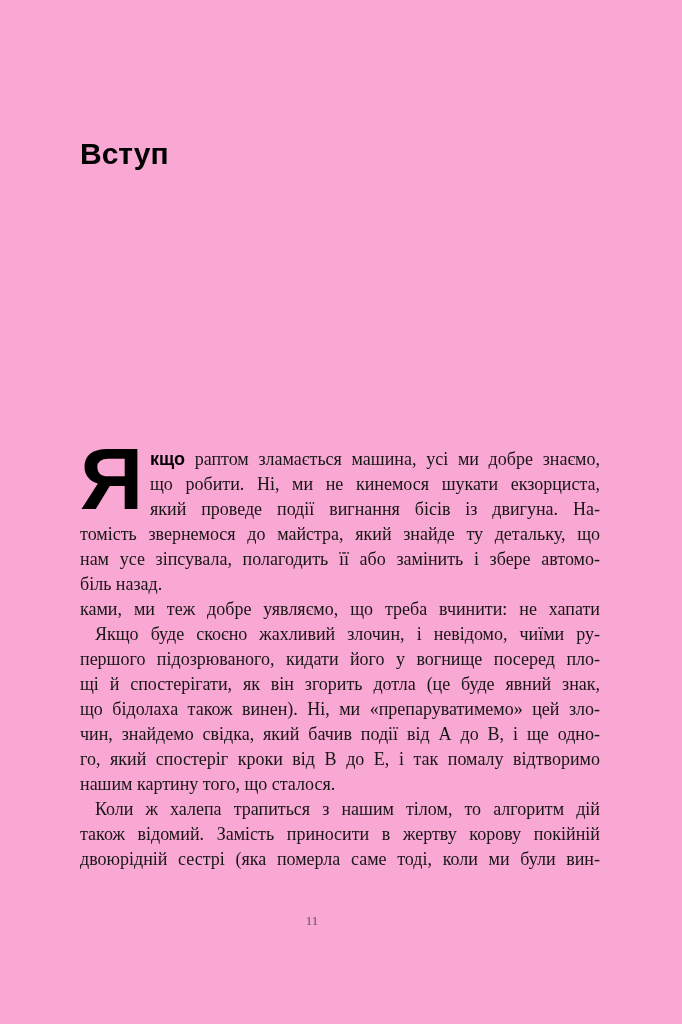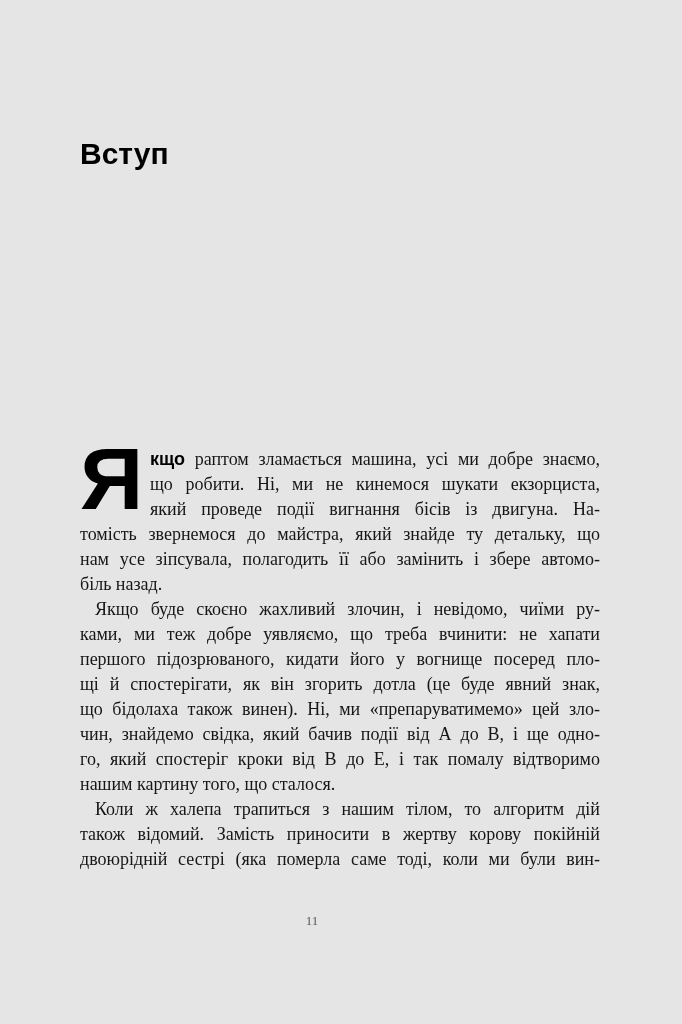--- a/index.html
+++ b/index.html
@@ -4,21 +4,21 @@
 <style>
   html, body {
     margin: 0;
     padding: 0;
     background: #ffffff;
   }
   .page {
     position: relative;
     width: 682px;
     height: 1024px;
-    background: #e5e5e5;
+    background: #f9a8d4;
     overflow: hidden;
     font-family: "Liberation Serif", "DejaVu Serif", serif;
   }
   .chapter-title {
     position: absolute;
     left: 80px;
     top: 139px;
     margin: 0;
     font-family: "Liberation Sans", "DejaVu Sans", sans-serif;
     font-size: 30px;
@@ -88,22 +88,22 @@
   <div class="text-block">
     <div class="dropcap">Я</div>
 
     <p class="line cap"><span class="lead-word">кщо</span><span> раптом зламається машина, усі ми добре знаємо,</span></p>
     <p class="line cap">що робити. Ні, ми не кинемося шукати екзорциста,</p>
     <p class="line cap">який проведе події вигнання бісів із двигуна. На-</p>
     <p class="line">томість звернемося до майстра, який знайде ту детальку, що</p>
     <p class="line">нам усе зіпсувала, полагодить її або замінить і збере автомо-</p>
     <p class="line para-end">біль назад.</p>
 
+    <p class="line">ками, ми теж добре уявляємо, що треба вчинити: не хапати</p>
     <p class="line indent">Якщо буде скоєно жахливий злочин, і невідомо, чиїми ру-</p>
-    <p class="line">ками, ми теж добре уявляємо, що треба вчинити: не хапати</p>
     <p class="line">першого підозрюваного, кидати його у вогнище посеред пло-</p>
     <p class="line">щі й спостерігати, як він згорить дотла (це буде явний знак,</p>
     <p class="line">що бідолаха також винен). Ні, ми «препаруватимемо» цей зло-</p>
     <p class="line">чин, знайдемо свідка, який бачив події від А до В, і ще одно-</p>
     <p class="line">го, який спостеріг кроки від В до Е, і так помалу відтворимо</p>
     <p class="line para-end">нашим картину того, що сталося.</p>
 
     <p class="line indent">Коли ж халепа трапиться з нашим тілом, то алгоритм дій</p>
     <p class="line">також відомий. Замість приносити в жертву корову покійній</p>
     <p class="line">двоюрідній сестрі (яка померла саме тоді, коли ми були вин-</p>

